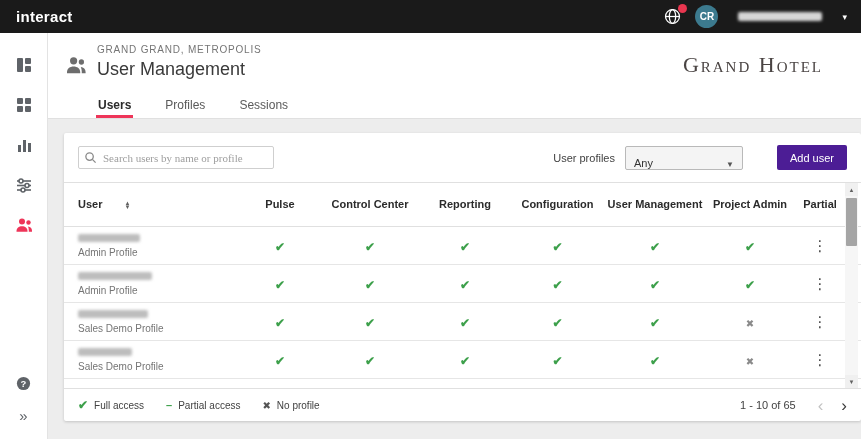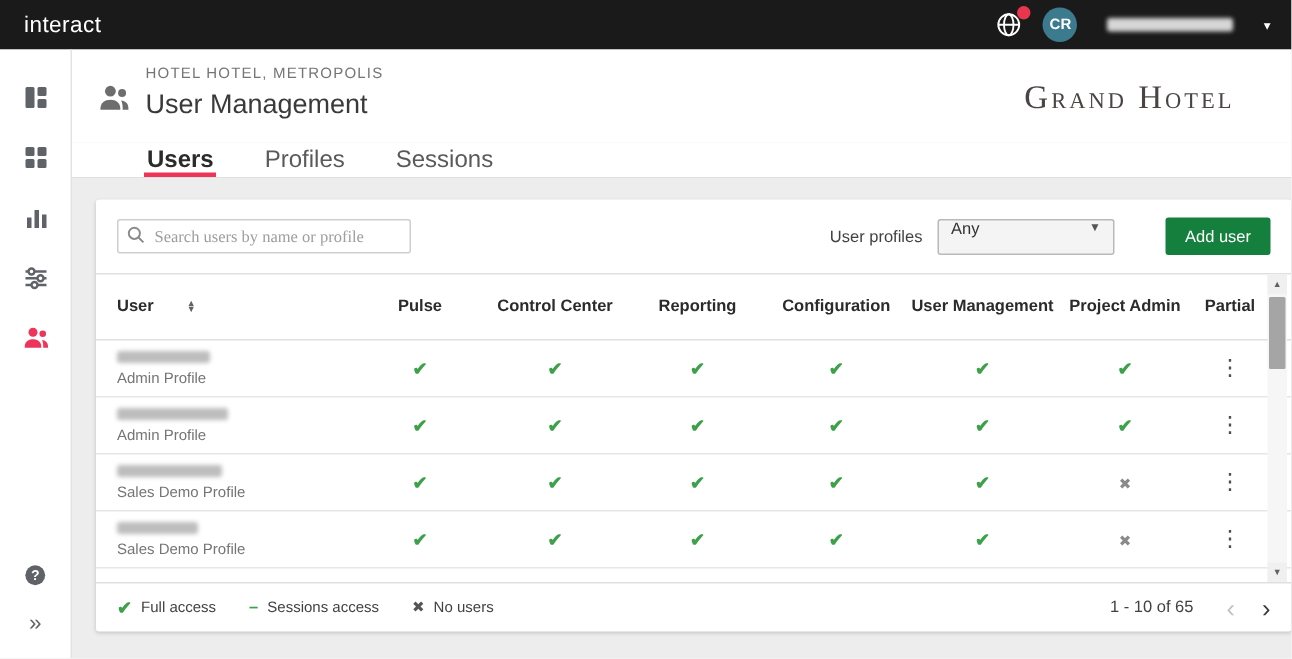--- a/index.html
+++ b/index.html
@@ -1,21 +1,21 @@
 <!DOCTYPE html>
 <html><head>
 <meta charset="utf-8">
 <style>
   * { margin:0; padding:0; box-sizing:border-box; }
   html,body { width:861px; height:439px; font-family:"Liberation Sans", sans-serif; background:#ededed; overflow:hidden; }
   .page { width:861px; height:439px; display:flex; flex-direction:column; }
 
   
   .topbar { height:33px; background:#1a1a1a; display:flex; align-items:center; padding:0 14px 0 16px; flex:0 0 auto; }
-  .brand { color:#fff; font-size:15px; font-weight:400; letter-spacing:.3px; }
+  .brand { color:#fff; font-size:15px; font-weight:700; letter-spacing:.3px; }
   .topbar-right { margin-left:auto; display:flex; align-items:center; gap:12px; }
   .globe-wrap { position:relative; width:20px; height:20px; cursor:pointer; }
   .globe-wrap svg { display:block; }
   .badge { position:absolute; top:-3px; right:-4px; width:9px; height:9px; border-radius:50%; background:#e8364f; }
   .avatar { width:23px; height:23px; border-radius:50%; background:#3c7a8e; color:#fff; font-size:10px; font-weight:bold; display:flex; align-items:center; justify-content:center; }
   .user-menu { display:flex; align-items:center; gap:20px; cursor:pointer; }
   .redacted { background:#c9c9c9; border-radius:2px; filter:blur(1.5px); }
   .topbar .redacted { width:84px; height:9px; background:#d6d6d6; }
   .caret { color:#fff; font-size:9px; }
 
@@ -33,38 +33,38 @@
   
   .page-header { background:#fff; display:flex; align-items:flex-start; padding:11px 38px 0 16px; height:62px; flex:0 0 auto; }
   .ph-left { display:flex; align-items:flex-start; gap:9px; }
   .ph-icon { color:#6d6d6d; margin-top:9px; }
   .breadcrumb { font-size:10px; letter-spacing:.8px; color:#757575; margin-bottom:4px; }
   .page-title { font-size:18px; font-weight:400; color:#3a3a3a; }
   .hotel-logo { margin-left:auto; font-family:"Liberation Serif", serif; font-variant:small-caps; font-size:22px; letter-spacing:2px; color:#4a4443; margin-top:8px; }
 
   
   .tabs { background:#fff; border-bottom:1px solid #e0e0e0; display:flex; padding-left:48px; gap:30px; height:24px; flex:0 0 auto; }
-  .tab { font-size:16px; color:#5a5a5a; padding:3px 2px 0 2px; position:relative; cursor:pointer; }
+  .tab { font-size:12px; color:#5a5a5a; padding:3px 2px 0 2px; position:relative; cursor:pointer; }
   .tab.active { color:#2b2b2b; font-weight:bold; }
   .tab.active::after { content:""; position:absolute; left:0; right:0; bottom:0; height:3px; background:#ee3559; }
 
   
   .content { flex:1; background:#ededed; padding:14px 16px 18px 16px; display:flex; min-height:0; }
   .card { position:relative; flex:1; background:#fff; border-radius:2px; box-shadow:0 1px 3px rgba(0,0,0,.18); display:flex; flex-direction:column; min-height:0; }
 
   .toolbar { display:flex; align-items:center; padding:12px 14px; height:49px; flex:0 0 auto; }
   .search-box { position:relative; width:196px; }
   .search-box input { width:196px; height:23px; border:1px solid #cfcfcf; border-radius:2px; font-size:11px; padding:0 6px 0 24px; color:#424242; outline:none; font-family:Liberation Serif, serif; }
   .search-box input::placeholder { color:#9e9e9e; }
   .search-icon { position:absolute; left:6px; top:4px; color:#8a8a8a; }
   .toolbar-right { margin-left:auto; display:flex; align-items:center; }
   .filter-label { font-size:11px; color:#424242; margin-right:10px; }
-  .select { width:118px; height:24px; background:#f4f4f4; border:1px solid #b9b9b9; border-radius:2px; display:flex; align-items:flex-start; padding:0 8px; font-size:11px; color:#333; cursor:pointer; }
+  .select { width:118px; height:24px; background:#f4f4f4; border:1px solid #b9b9b9; border-radius:2px; display:flex; align-items:flex-end; padding:0 8px; font-size:11px; color:#333; cursor:pointer; }
   .select .sel-caret { margin-left:auto; font-size:8px; color:#555; }
-  .add-user { margin-left:34px; height:25px; padding:0 13px; background:#15803d; border:none; border-radius:2px; color:#fff; font-size:11px; font-family:"Liberation Sans", sans-serif; cursor:pointer; }
+  .add-user { margin-left:34px; height:25px; padding:0 13px; background:#4c1d95; border:none; border-radius:2px; color:#fff; font-size:11px; font-family:"Liberation Sans", sans-serif; cursor:pointer; }
 
   .tgrid { display:grid; grid-template-columns:162px 80px 100px 90px 95px 100px 90px 50px; align-items:center; padding-left:14px; padding-right:16px; }
   .thead { border-top:1px solid #e0e0e0; border-bottom:1px solid #e0e0e0; height:45px; flex:0 0 auto; }
   .th { font-size:11px; font-weight:bold; color:#2b2b2b; text-align:center; line-height:1.25; }
   .th-user { text-align:left; display:flex; align-items:center; gap:22px; cursor:pointer; }
   .sort-icon { display:inline-flex; flex-direction:column; line-height:4px; font-size:6px; color:#616161; }
 
   .rows { flex:1; min-height:0; overflow:hidden; }
   .trow { height:38px; border-bottom:1px solid #e6e6e6; }
   .td { text-align:center; }
@@ -194,21 +194,21 @@
             <svg width="24" height="24" viewBox="0 0 20 20">
               <g fill="currentColor">
                 <circle cx="8" cy="6.5" r="3"></circle>
                 <path d="M2.5 16c0-3 2.4-4.8 5.5-4.8s5.5 1.8 5.5 4.8v.8H2.5z"></path>
                 <circle cx="14.5" cy="7.5" r="2.2"></circle>
                 <path d="M14 11.6c2.4.2 4 1.8 4 4.2v1h-3.2v-1.3c0-1.5-.3-2.8-.8-3.9z"></path>
               </g>
             </svg>
           </span>
           <div>
-            <div class="breadcrumb">HOTEL HOTEL, METROPOLIS</div>
+            <div class="breadcrumb">GRAND GRAND, METROPOLIS</div>
             <h1 class="page-title">User Management</h1>
           </div>
         </div>
         <div class="hotel-logo">Grand Hotel</div>
       </div>
 
       <div class="tabs">
         <div class="tab active">Users</div>
         <div class="tab">Profiles</div>
         <div class="tab">Sessions</div>
@@ -325,25 +325,25 @@
           </div>
 
           <div class="card-footer">
             <div class="legend">
               <span class="lg-item">
                 <span class="lg-check">✔</span>
                 <span>Full access</span>
               </span>
               <span class="lg-item">
                 <span class="lg-dash">–</span>
-                <span>Sessions access</span>
+                <span>Partial access</span>
               </span>
               <span class="lg-item">
                 <span class="lg-cross">✖</span>
-                <span>No users</span>
+                <span>No profile</span>
               </span>
             </div>
             <div class="pager">
               <span class="pg-range">1 - 10 of 65</span>
               <button class="pg-btn pg-prev">‹</button>
               <button class="pg-btn pg-next">›</button>
             </div>
           </div>
 
         </section>

